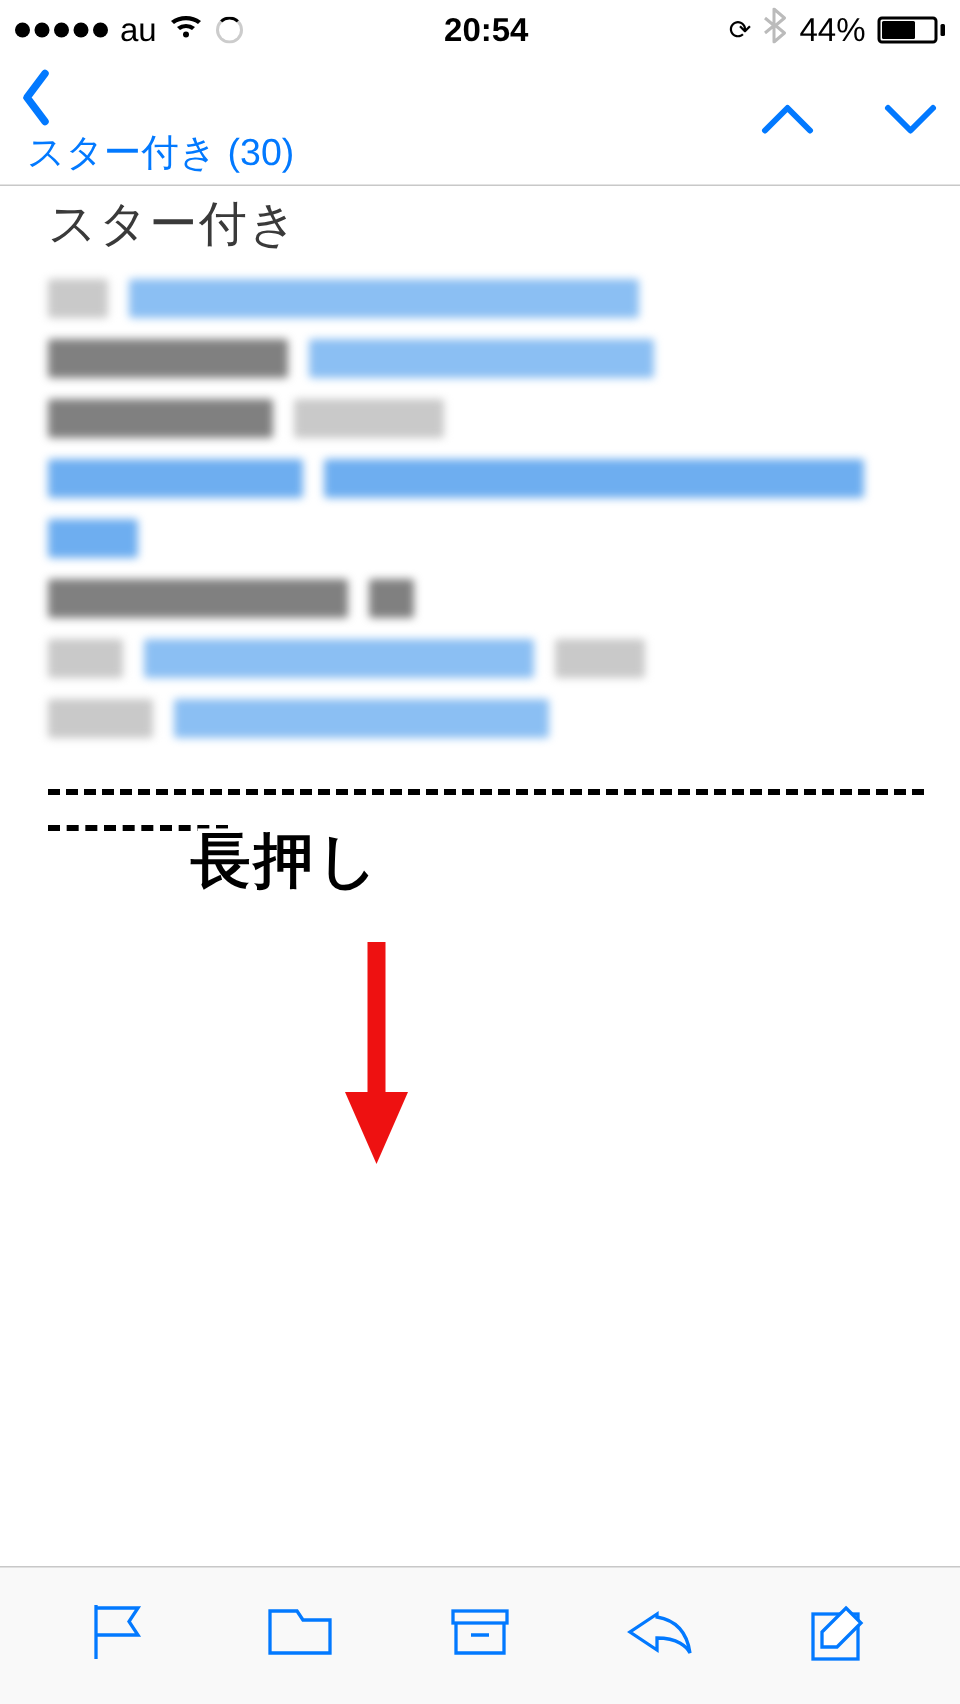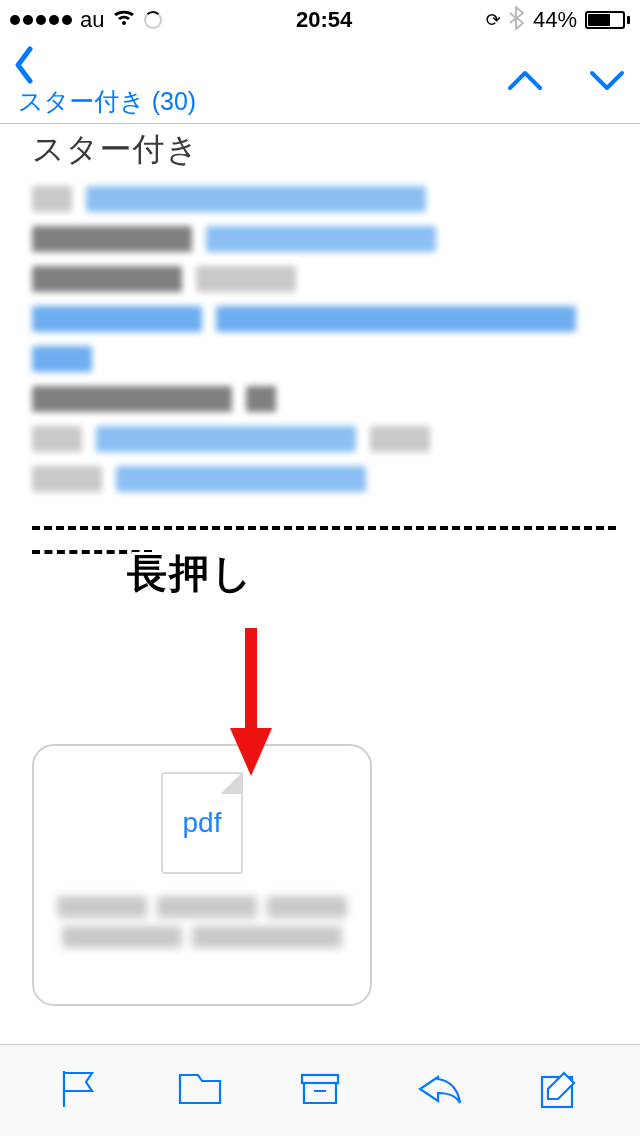--- a/index.html
+++ b/index.html
@@ -170,37 +170,20 @@
   <hr class="dash-line">
   <hr class="dash-short">
 
   <div class="annotation">長押し</div>
 
   <svg class="arrow" width="50" height="150" viewBox="0 0 50 150">
     <rect x="19" y="0" width="12" height="110" fill="#e11"></rect>
     <polygon points="4,100 46,100 25,148" fill="#e11"></polygon>
   </svg>
 
-  <div class="attachment-card">
-    <div class="file-icon">
-      <div class="file-fold"></div>
-      <span class="file-label">pdf</span>
-    </div>
-    <div class="attach-lines">
-      <div style="display:flex; gap:10px;">
-        <span class="blk g" style="width:90px"></span>
-          <span class="blk g" style="width:100px"></span>
-          <span class="blk g" style="width:80px"></span>
-      </div>
-      <div style="display:flex; gap:10px;">
-        <span class="blk g" style="width:120px"></span>
-          <span class="blk g" style="width:150px"></span>
-      </div>
-    </div>
-  </div>
 </div>
 
 <div class="toolbar">
   <span>
     <svg viewBox="0 0 52 44">
         <path d="M10 4v36M10 6h28l-6 9 6 9H10"></path>
       </svg>
   </span>
   <span>
     <svg viewBox="0 0 52 44">

